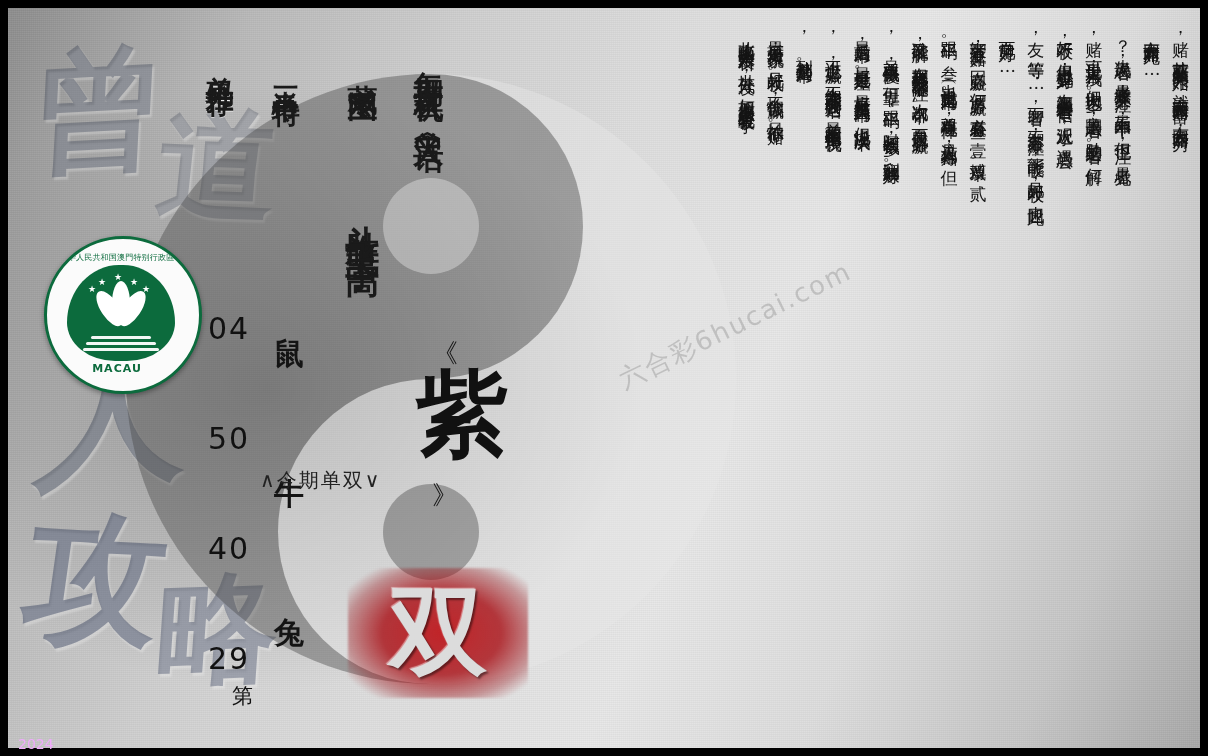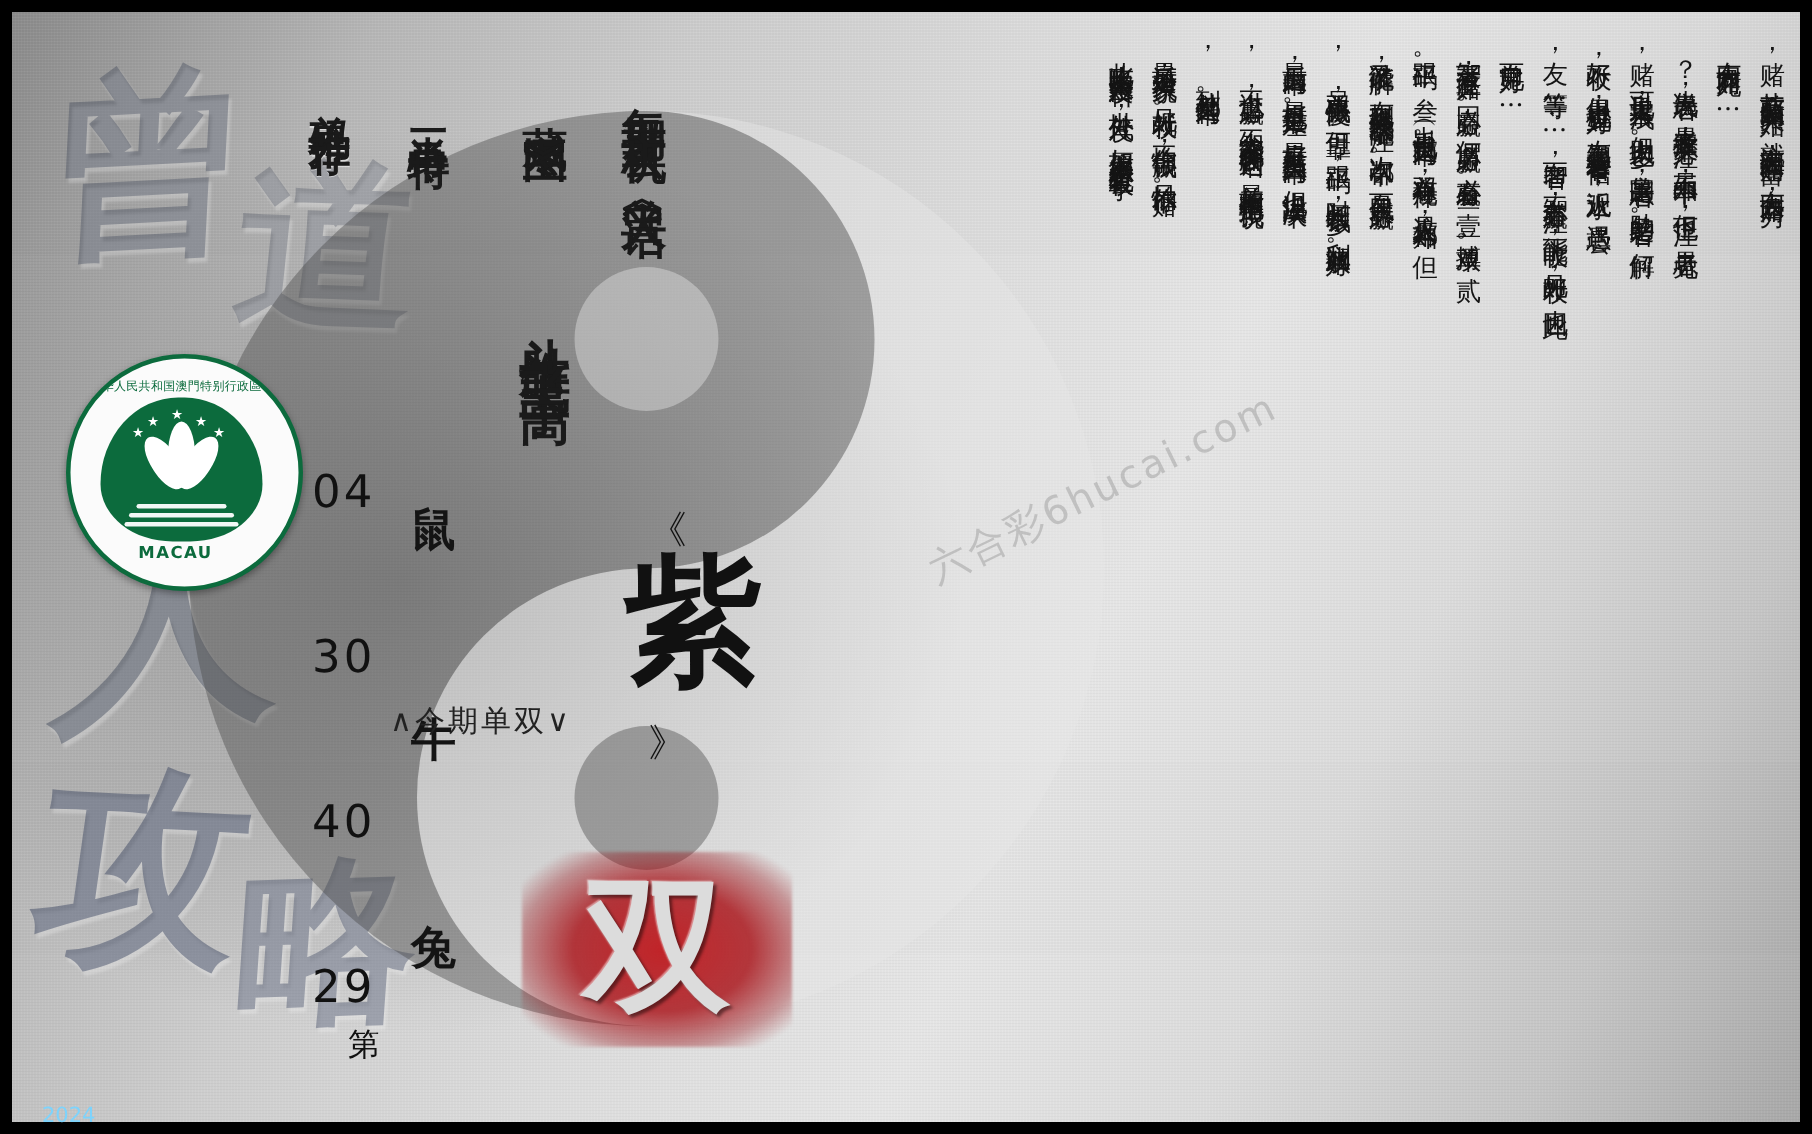--- a/index.html
+++ b/index.html
@@ -393,23 +393,23 @@
     font-family: "DejaVu Sans", "Liberation Sans", sans-serif;
     letter-spacing: 2px;
     z-index: 10;
     pointer-events: none;
     white-space: nowrap;
   }
 
   
   #year {
     position: absolute;
-    left: 28px;
+    left: 18px;
     bottom: 4px;
-    color: #7dd3fc;
+    color: #f0abfc;
     font-size: 14px;
     font-family: "DejaVu Sans", "Liberation Sans", sans-serif;
     z-index: 11;
   }
 </style>
 </head>
 <body>
 
 <div id="poster">
   <div id="canvas">
@@ -445,21 +445,21 @@
           <div class="wave w2"></div>
           <div class="wave w3"></div>
         </div>
       </div>
       <div class="ring-text-bottom">MACAU</div>
     </div>
 
     <div class="vcol" id="single-rec">单码推荐：</div>
     <div id="single-nums" class="vcol">
       <div>04</div>
-      <div>30</div>
+      <div>50</div>
       <div>40</div>
       <div>29</div>
       
       
     </div>
 
     <div class="vcol" id="three-xiao">三肖中特：</div>
     <div id="xiao-list" class="vcol">
       <div>鼠</div>
       <div>牛</div>

